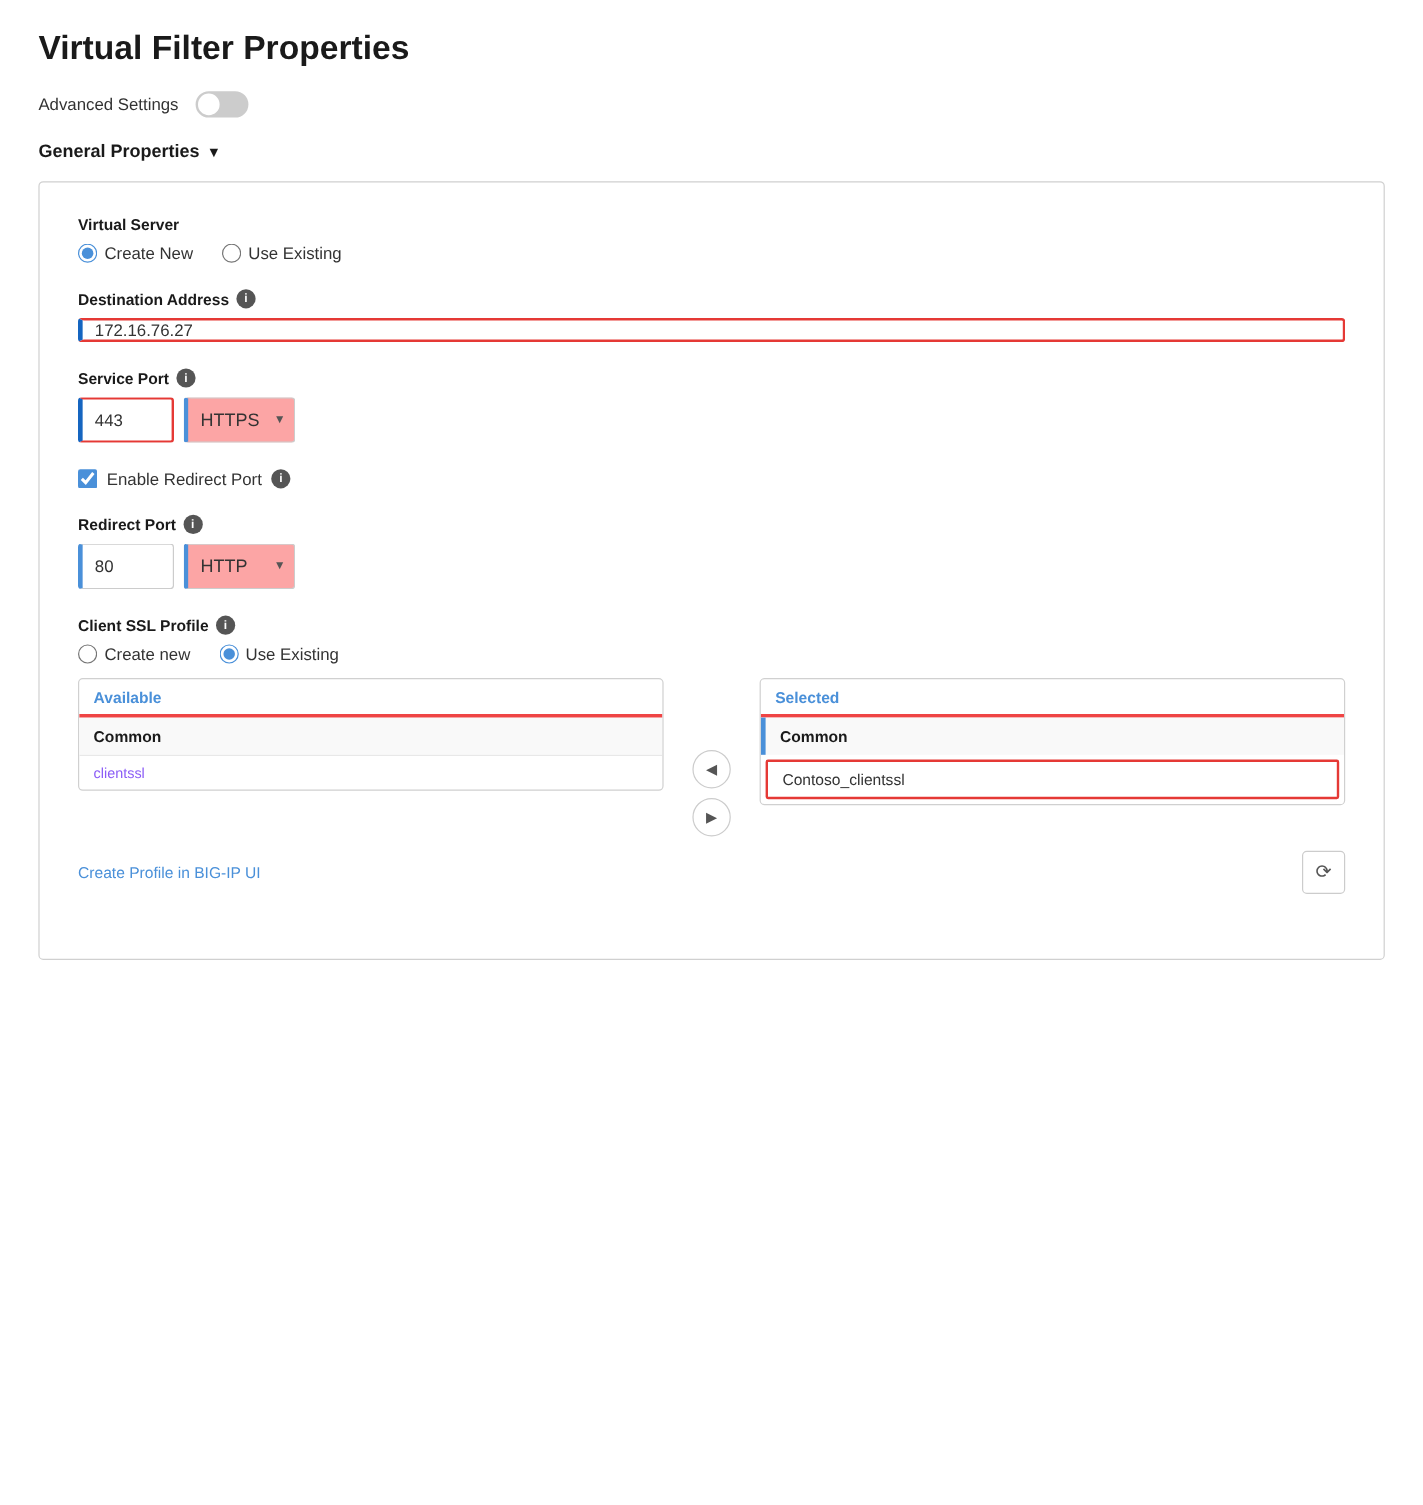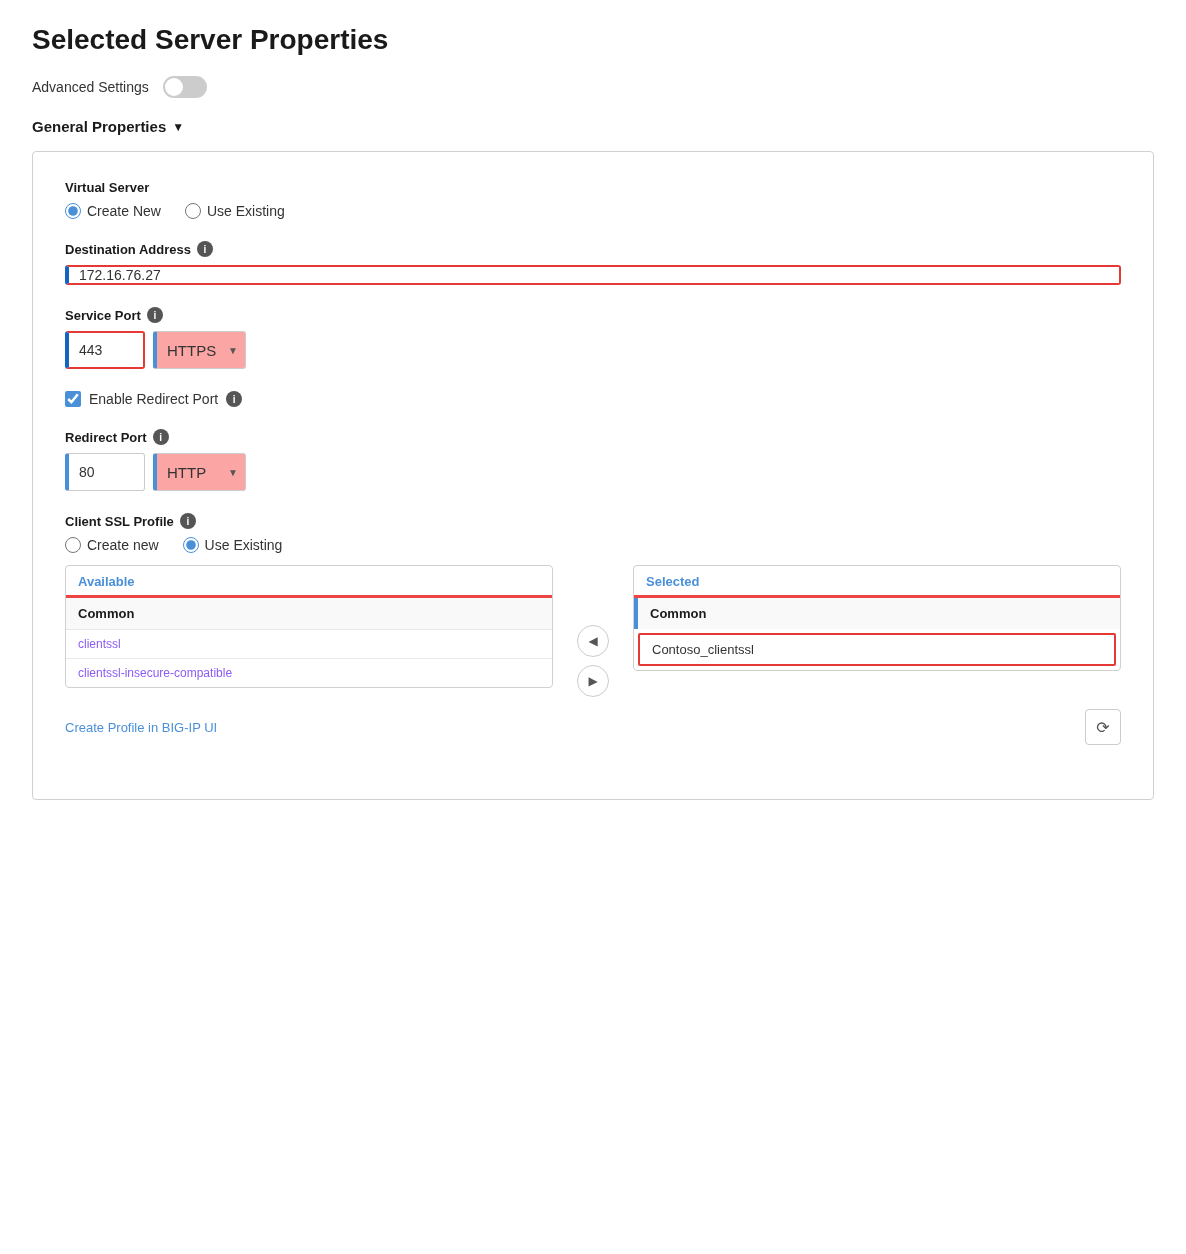--- a/index.html
+++ b/index.html
@@ -340,21 +340,21 @@
       display: flex;
       align-items: center;
       justify-content: center;
       font-size: 16px;
       color: #555;
     }
   </style>
 </head>
 <body>
 
-<h1>Selected Server Properties</h1>
+<h1>Virtual Filter Properties</h1>
 
 <div class="advanced-settings-row">
   <span class="advanced-settings-label">Advanced Settings</span>
   <div class="toggle-switch"></div>
 </div>
 
 <div class="section-header">
   <span>General Properties</span>
   <span class="chevron">▼</span>
 </div>
@@ -445,21 +445,20 @@
       </label>
     </div>
 
     <div class="dual-panel">
 
       <div class="panel">
         <div class="panel-title">Available</div>
         <div class="list-scroll-area">
           <div class="list-group-header">Common</div>
           <div class="list-item">clientssl</div>
-          <div class="list-item">clientssl-insecure-compatible</div>
         </div>
       </div>
 
       <div class="arrow-buttons">
         <button class="arrow-btn">◀</button>
         <button class="arrow-btn">▶</button>
       </div>
 
       <div class="selected-panel">
         <div class="panel-title">Selected</div>

